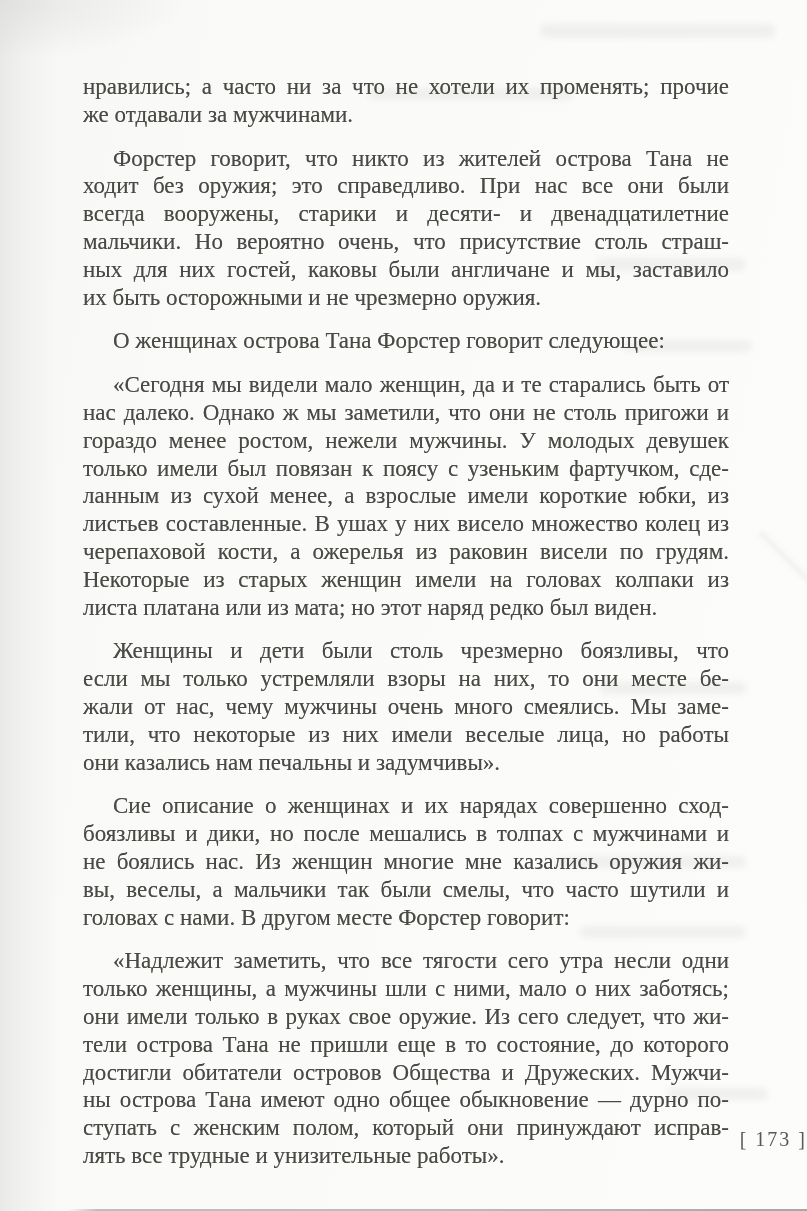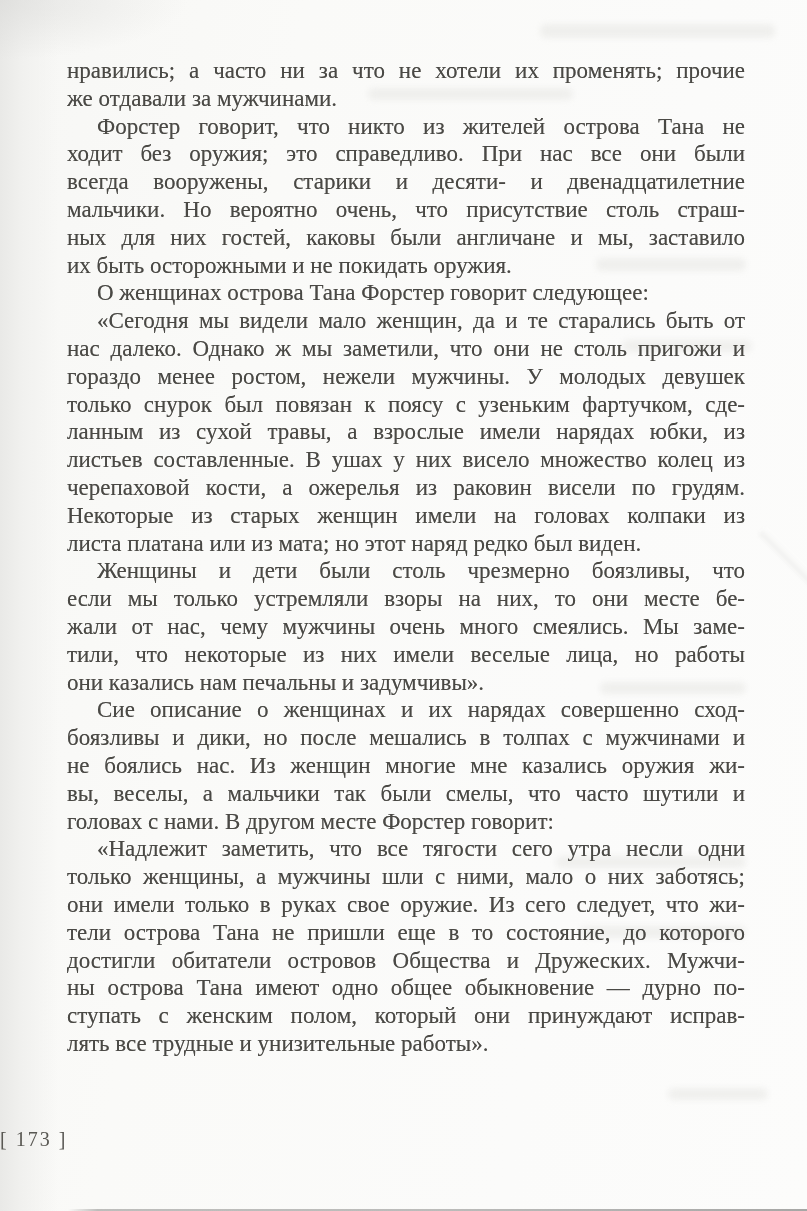--- a/index.html
+++ b/index.html
@@ -73,37 +73,37 @@
   
   .text-block {
     position: absolute;
     left: 67px;
     top: 57px;
     width: 678px;
     font-size: 23px;
     color: #4a4945;
     text-shadow: 0 0 0.5px rgba(74,73,69,0.55);
   }
-  .para { margin: 0; padding: 0; }
+  .para { margin: 16px; padding: 0; }
   .line {
     height: 27.8px;
     line-height: 27.8px;
     text-align: justify;
     text-align-last: justify;
     white-space: normal;
     overflow: hidden;
   }
   .line.last { text-align-last: left; }
   .line.indent { text-indent: 30px; }
   
   .page-number {
     position: absolute;
     left: 0; right: 0;
     top: 1128px;
-    text-align: left;
+    text-align: right;
     font-size: 20px;
     letter-spacing: 2px;
     color: #595853;
     font-feature-settings: "onum" 1;
   }
 </style>
 </head>
 <body>
 
 <div class="page">
@@ -124,31 +124,31 @@
       <div class="para">
         <div class="line">нравились; а часто ни за что не хотели их променять; прочие</div>
         <div class="line last">же отдавали за мужчинами.</div>
       </div>
       <div class="para">
         <div class="line indent">Форстер говорит, что никто из жителей острова Тана не</div>
         <div class="line">ходит без оружия; это справедливо. При нас все они были</div>
         <div class="line">всегда вооружены, старики и десяти- и двенадцатилетние</div>
         <div class="line">мальчики. Но вероятно очень, что присутствие столь страш-</div>
         <div class="line">ных для них гостей, каковы были англичане и мы, заставило</div>
-        <div class="line last">их быть осторожными и не покидать оружия.</div>
+        <div class="line last">их быть осторожными и не чрезмерно оружия.</div>
       </div>
       <div class="para">
         <div class="line last indent">О женщинах острова Тана Форстер говорит следующее:</div>
       </div>
       <div class="para">
         <div class="line indent">«Сегодня мы видели мало женщин, да и те старались быть от</div>
         <div class="line">нас далеко. Однако ж мы заметили, что они не столь пригожи и</div>
         <div class="line">гораздо менее ростом, нежели мужчины. У молодых девушек</div>
-        <div class="line">только снурок был повязан к поясу с узеньким фартучком, сде-</div>
-        <div class="line">ланным из сухой травы, а взрослые имели нарядах юбки, из</div>
+        <div class="line">только имели был повязан к поясу с узеньким фартучком, сде-</div>
+        <div class="line">ланным из сухой менее, а взрослые имели короткие юбки, из</div>
         <div class="line">листьев составленные. В ушах у них висело множество колец из</div>
         <div class="line">черепаховой кости, а ожерелья из раковин висели по грудям.</div>
         <div class="line">Некоторые из старых женщин имели на головах колпаки из</div>
         <div class="line last">листа платана или из мата; но этот наряд редко был виден.</div>
       </div>
       <div class="para">
         <div class="line indent">Женщины и дети были столь чрезмерно боязливы, что</div>
         <div class="line">если мы только устремляли взоры на них, то они месте бе-</div>
         <div class="line">жали от нас, чему мужчины очень много смеялись. Мы заме-</div>
         <div class="line">тили, что некоторые из них имели веселые лица, но работы</div>

